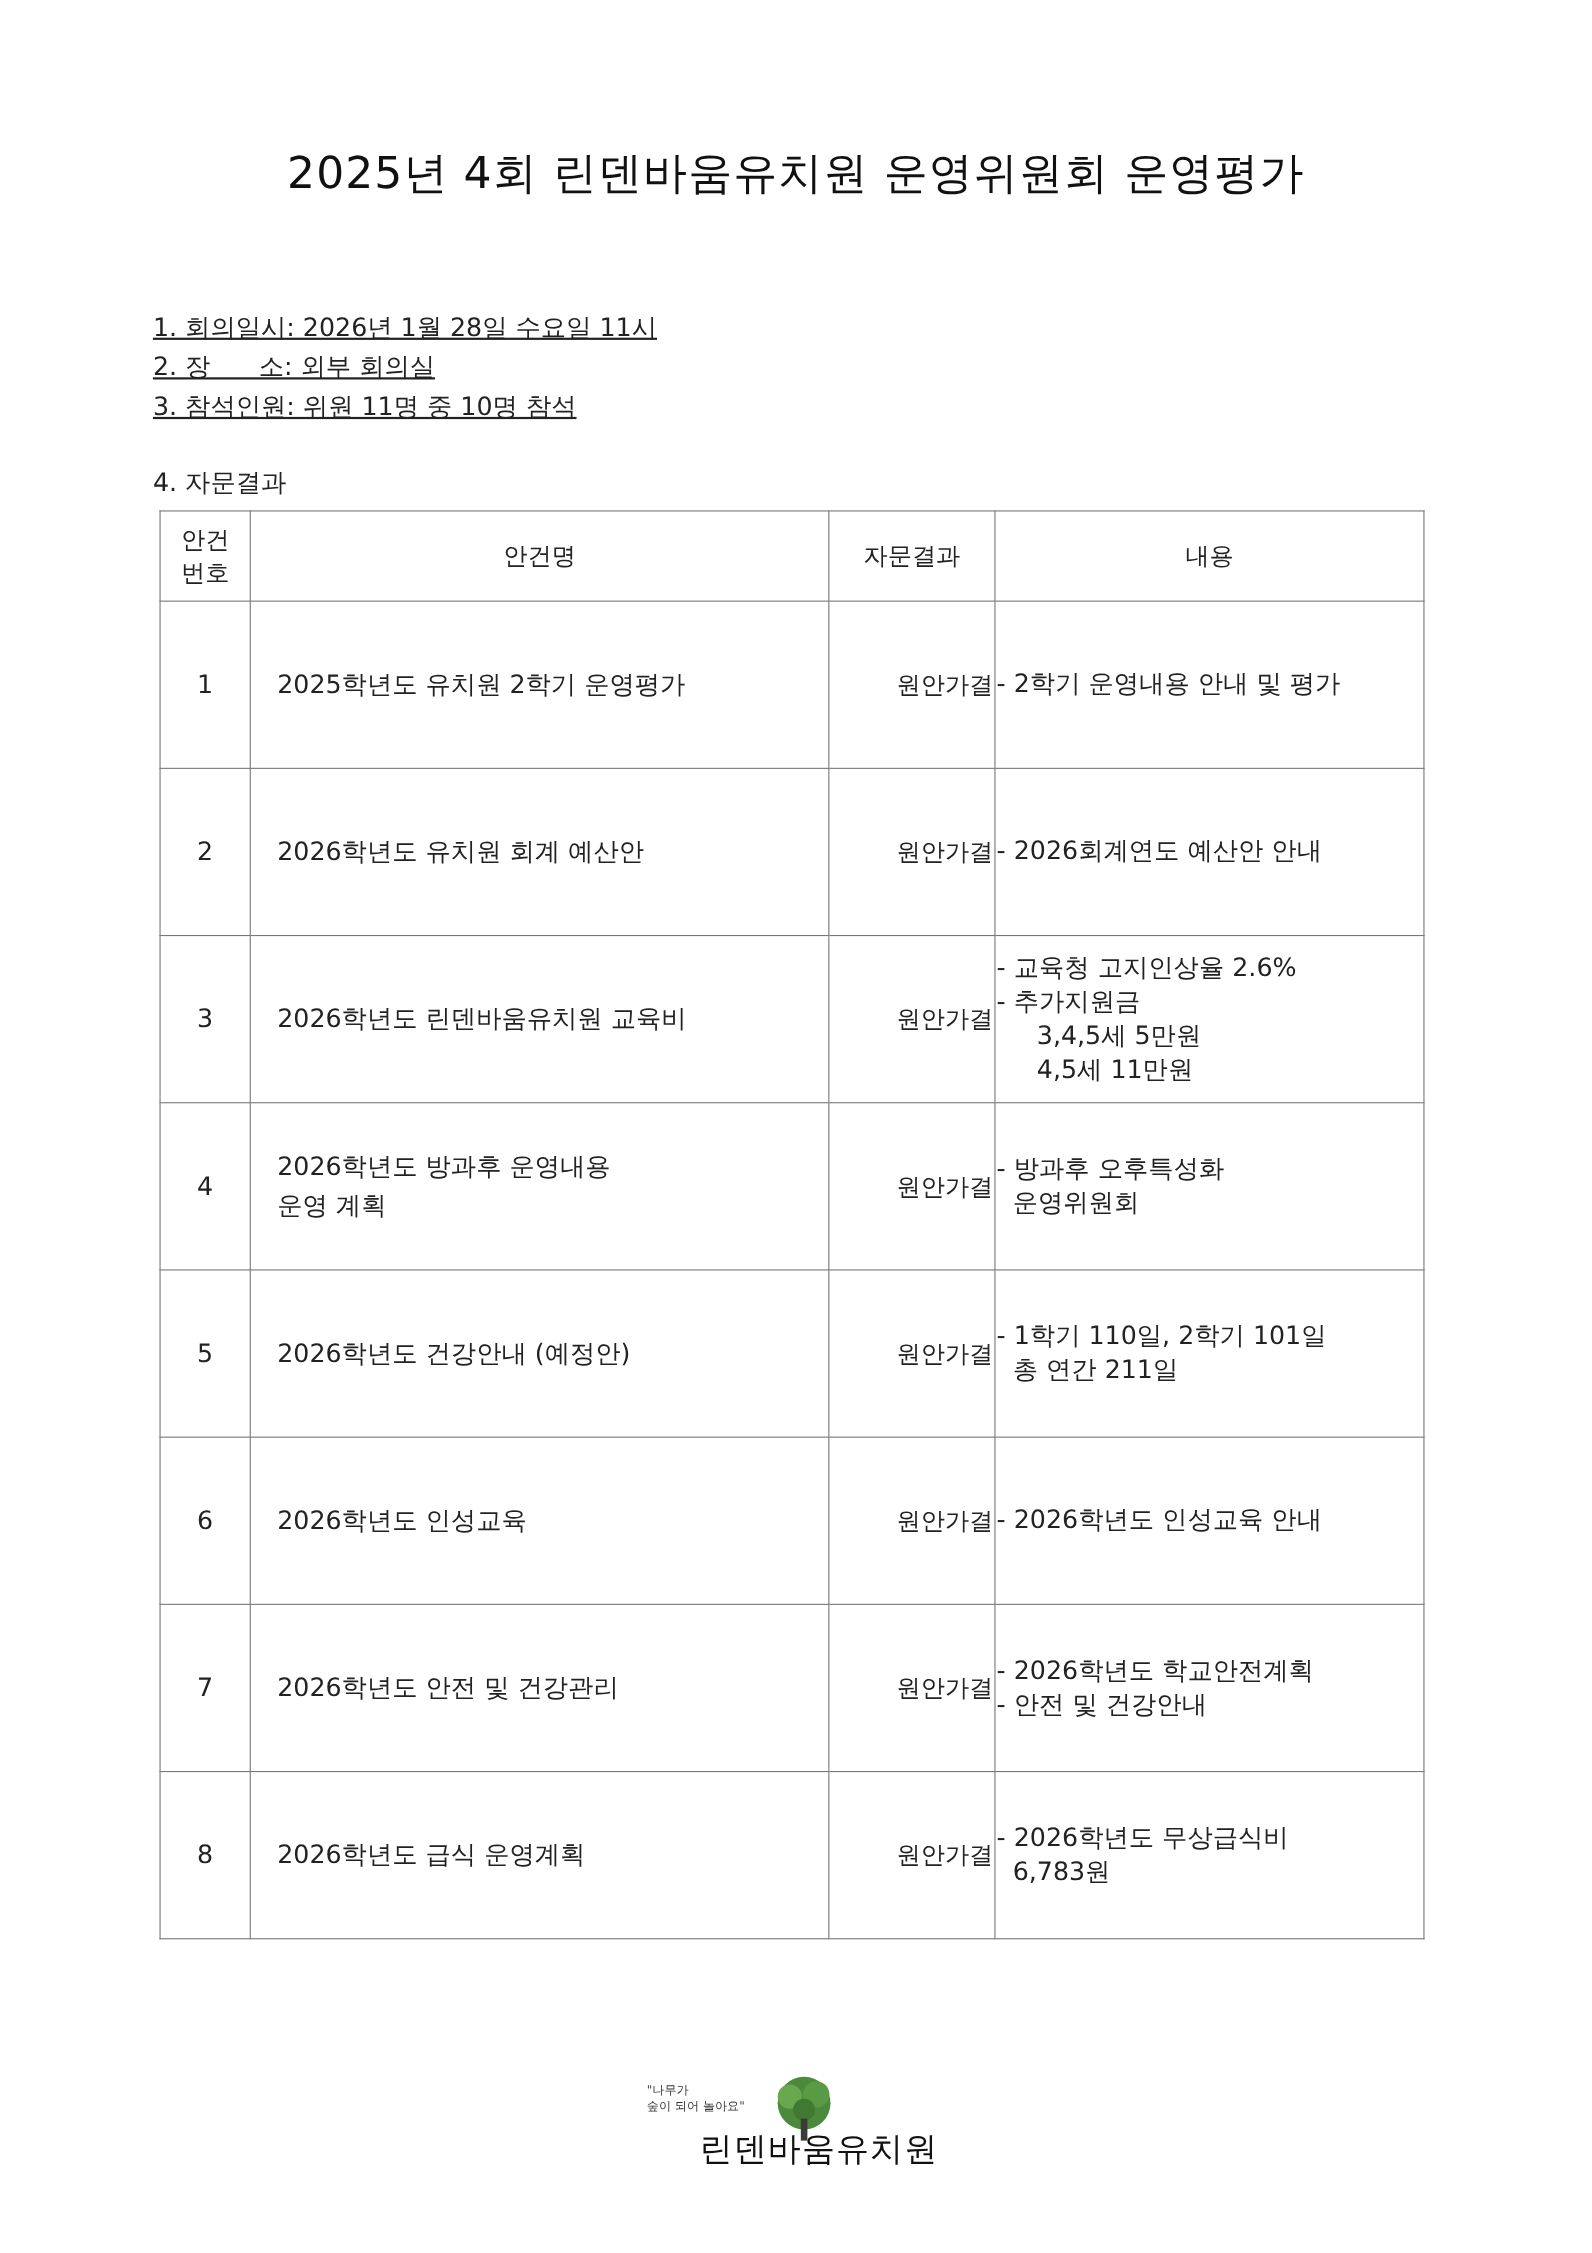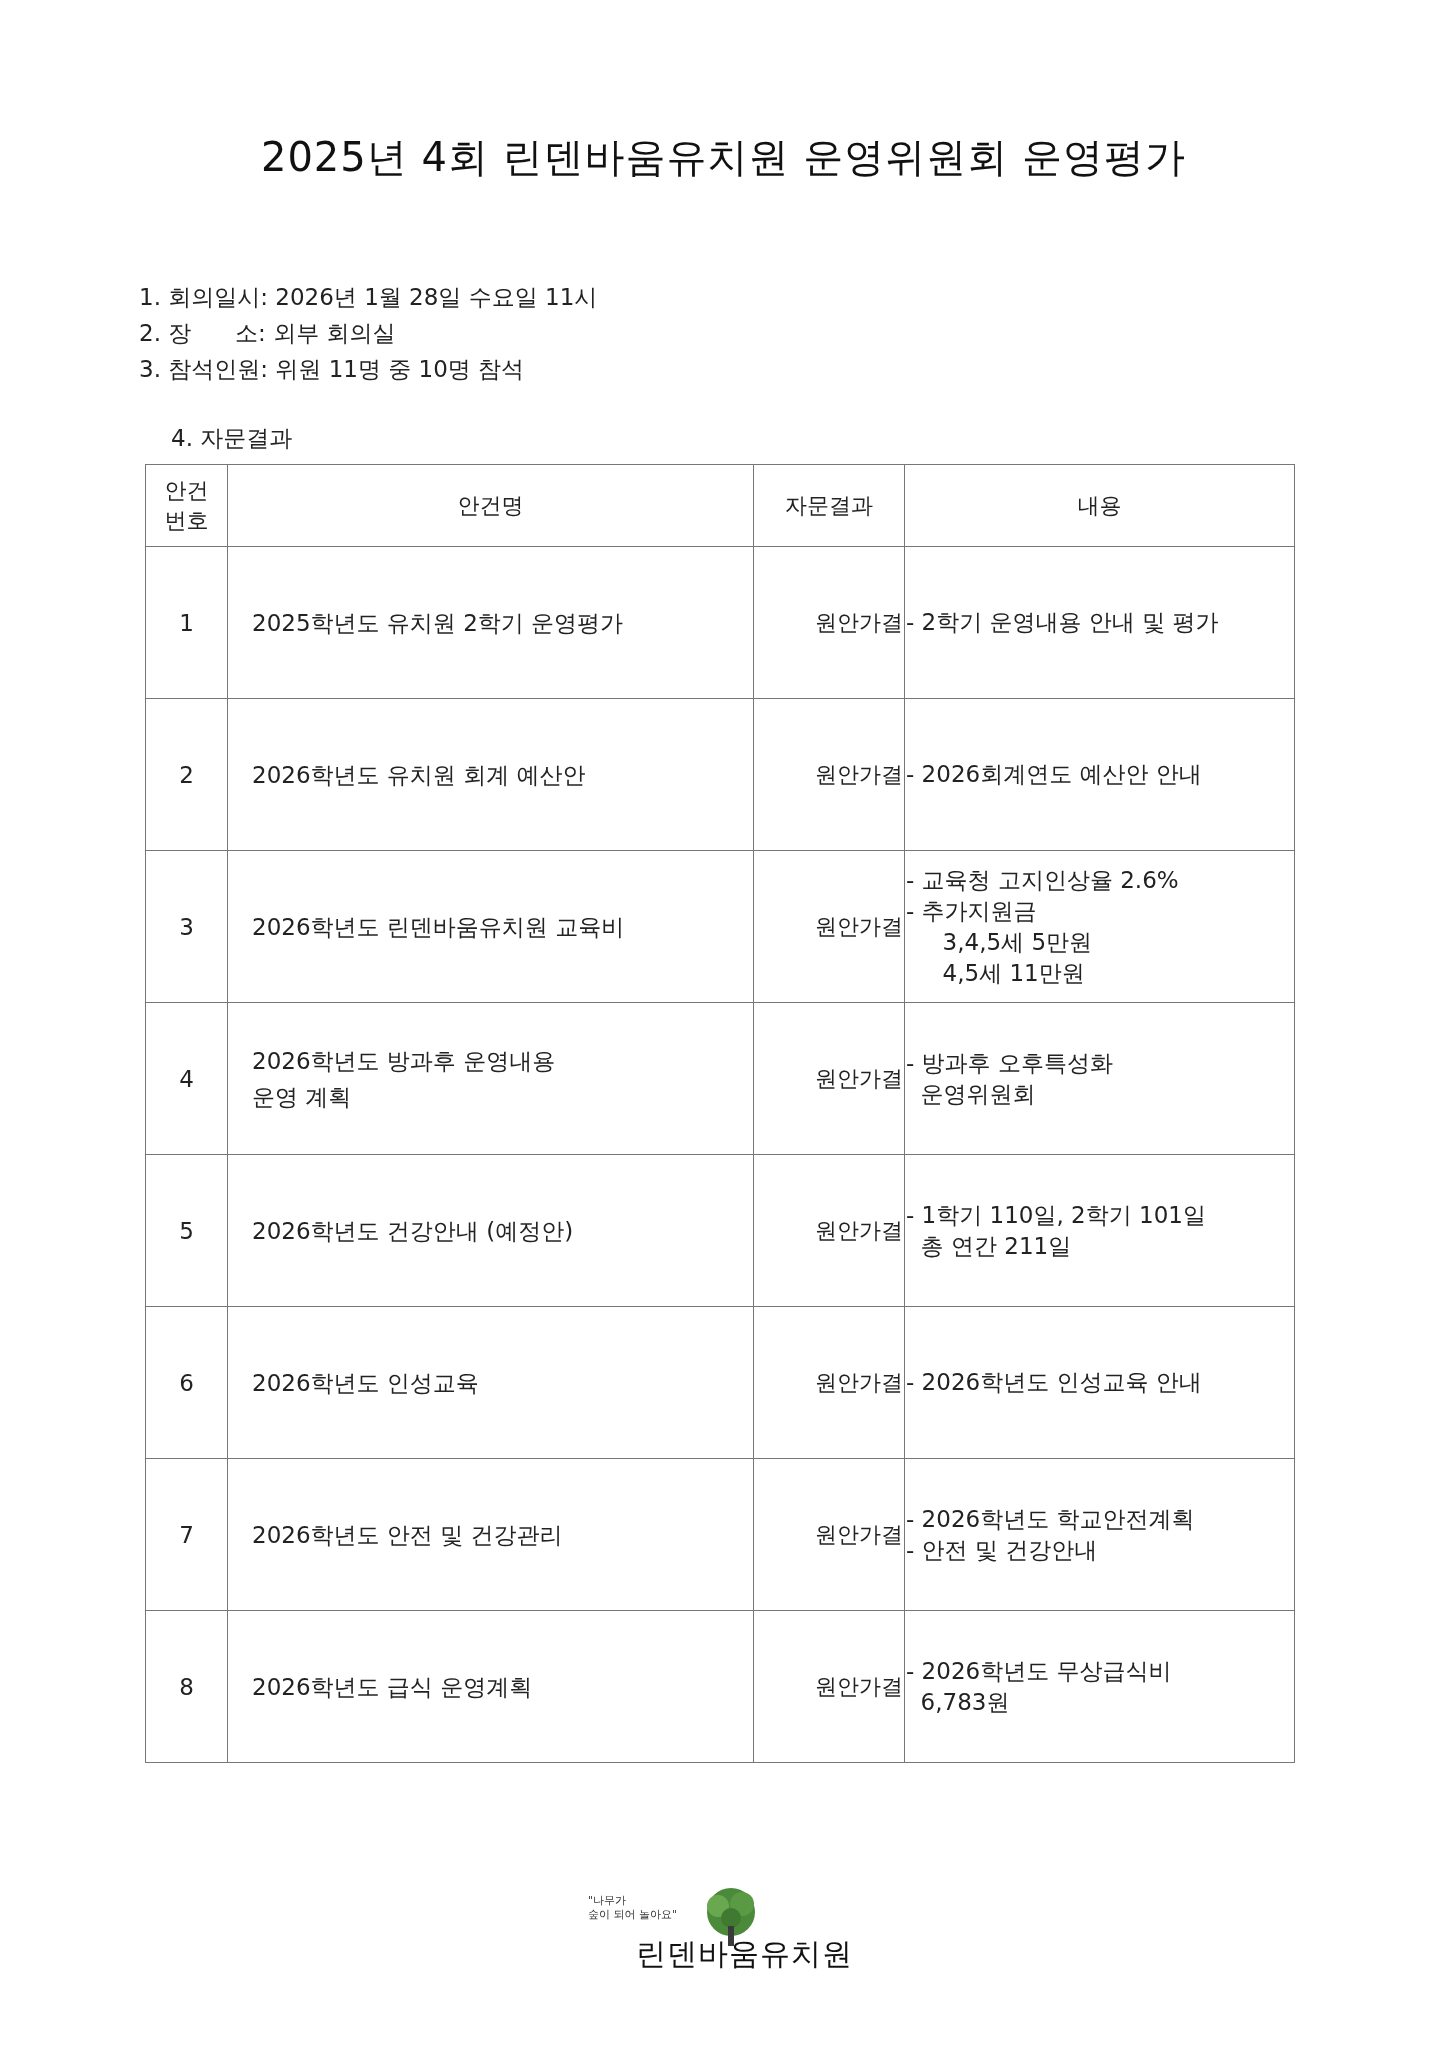--- a/index.html
+++ b/index.html
@@ -1,21 +1,21 @@
 <!DOCTYPE html>
 <html><head>
   <meta charset="utf-8">
   <style>
     html, body { margin: 0; padding: 0; background: #ffffff; }
     body { width: 1447px; height: 2048px; position: relative; overflow: hidden;
            font-family: "DejaVu Sans", sans-serif; color: #222; }
     .title { position: absolute; top: 130px; left: 0; width: 1447px; text-align: center;
              font-size: 40px; letter-spacing: 1px; color: #111; }
-    .info { position: absolute; left: 139px; font-size: 23px; color: #222; }
-    .section { position: absolute; left: 139px; top: 423px; font-size: 23px; margin-left: 32px; }
+    .info { position: absolute; left: 139px; font-size: 23px; color: #222; text-decoration: underline; }
+    .section { position: absolute; left: 139px; top: 423px; font-size: 23px; }
     table.agenda { position: absolute; left: 145px; top: 464px; width: 1150px;
                    border-collapse: collapse; font-size: 23px; }
     table.agenda td, table.agenda th { border: 1px solid #777; font-weight: normal; }
     table.agenda th { height: 79px; text-align: center; vertical-align: middle; font-size: 22px; }
     table.agenda td { height: 149px; vertical-align: middle; }
     .c-num { width: 79px; text-align: center; }
     .c-name { width: 500px; padding-left: 24px; line-height: 36px; }
     .c-res { width: 148px; text-align: right; font-size: 22px; }
     .c-content { line-height: 31px; }
     .line { display: block; white-space: pre; }

